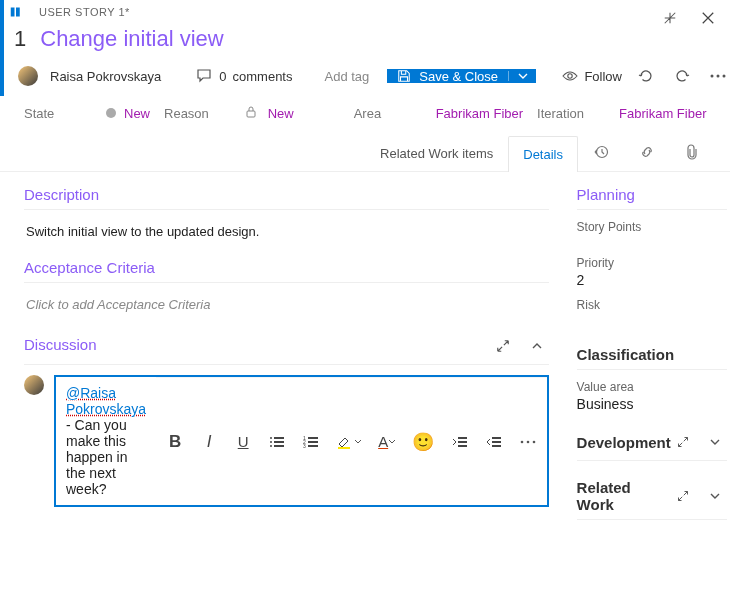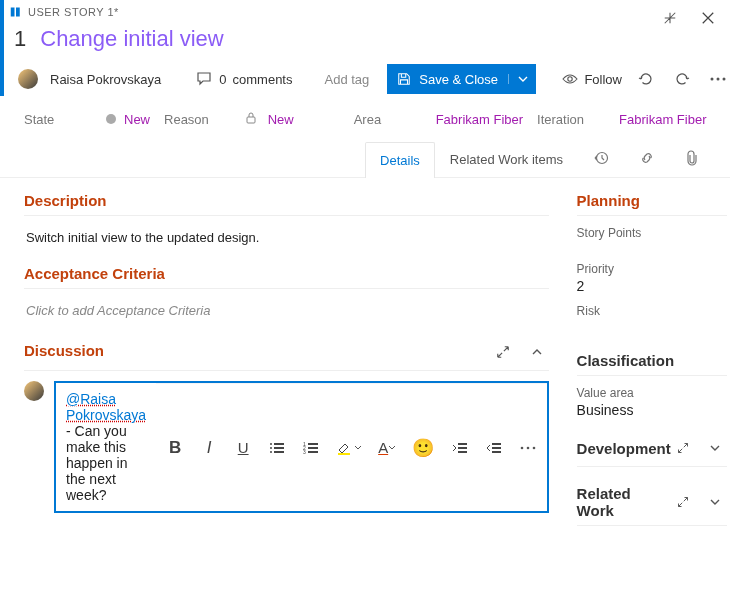--- a/index.html
+++ b/index.html
@@ -1,50 +1,50 @@
 <!DOCTYPE html>
 <html><head>
 <meta charset="utf-8">
 <style>
   * { box-sizing: border-box; margin: 0; padding: 0; }
   body { font-family: "Segoe UI", Arial, sans-serif; font-size: 13px; color: #222; background: #fff; width: 730px; }
   .root { display: flex; flex-direction: column; }
   .topbar { display: flex; align-items: center; padding: 6px 10px 2px 10px; }
   .leftbar { width: 4px; background: #0078d4; position: absolute; left:0; top:0; height: 96px; }
-  .crumb { font-size: 11px; color: #666; letter-spacing: .5px; display:flex; align-items:flex-end; gap:6px;}
+  .crumb { font-size: 11px; color: #666; letter-spacing: .5px; display:flex; align-items:flex-end; gap:17px;}
   .crumb-ico { width:12px; height:12px; }
   .titlebar { display: flex; align-items: baseline; padding: 6px 10px 8px 14px; gap: 14px;}
   .wid { font-size: 22px; font-weight: 400; color: #333;}
   .wtitle { font-size: 22px; font-weight: 400; color: #8b5cf6;}
   .toolbar { display: flex; align-items: center; gap: 12px; padding: 4px 0 8px 18px;}
   .avatar { width:20px; height:20px; border-radius:50%; background: linear-gradient(135deg,#f6c77a,#3a3a3a); display:inline-block;}
   .assignee { font-size:13px; color:#333;}
   .comments { display:flex; align-items:center; gap:6px; color:#333; font-size:13px; margin-left: 24px;}
   .addtag { color:#888; font-size:13px; margin-left: 14px; padding:4px 6px;}
-  .btn-save { background:#0078d4; color:#fff; border:none; height:30px; display:flex; align-items:center; }
+  .btn-save { background:#0078d4; color:#fff; border:none; height:14px; display:flex; align-items:center; }
   .btn-save-main { padding: 0 10px; display:flex; gap:8px; align-items:center; font-size:13px;}
   .btn-save-split { width:28px; border-left:1px solid rgba(255,255,255,.4); display:flex; align-items:center; justify-content:center;}
   .follow { display:flex; align-items:center; gap:6px; color:#333; font-size:13px;}
   .icon-btn { width:24px; height:24px; display:flex; align-items:center; justify-content:center; color:#555;}
   .spacer { flex:1; }
   .meta { display:flex; gap: 60px; padding: 10px 10px 14px 24px; font-size:13px;}
   .meta-col { display:flex; flex-direction:row; gap:14px;}
   .meta-row { display:flex; gap: 28px; align-items:center; }
   .lbl { color:#777; width:54px;}
   .val { color:#a21caf;}
   .state-dot { width:10px;height:10px;border-radius:50%;background:#aaa;display:inline-block;margin-right:8px;}
   .lock { width:10px; height:12px; display:inline-block; margin-right:8px;}
   .tabs-strip { display:flex; justify-content:flex-end; padding: 0 16px; border-bottom:1px solid #eee;}
   .tabs-strip .tab { padding: 10px 14px; font-size:13px; color:#555; border:1px solid transparent; border-bottom:none;}
   .tabs-strip .tab.active { color:#0078d4; border-color:#e6e6e6; background:#fff; position:relative; top:1px; border-radius:2px 2px 0 0;}
   .tabs-strip .tab.iconish { padding: 8px 14px; color:#777;}
   .body { display:flex; }
   .col-main { flex:1; padding: 14px 12px 20px 24px;}
   .col-side { width: 190px; padding: 14px 16px 20px 16px; }
-  .sec-head { font-size: 15px; font-weight:700; color:#c2410c; margin-bottom: 4px;}
+  .sec-head { font-size: 15px; font-weight:400; color:#8b5cf6; margin-bottom: 4px;}
   .rule { border: none; border-top:1px solid #eee; margin: 6px 0 10px 0;}
   .desc-text { font-size:13px; color:#222; padding: 4px 0 20px 2px;}
   .placeholder { color:#888; font-style: italic; font-size:13px; padding: 4px 0 22px 2px;}
   .disc-head-row { display:flex; align-items:center; justify-content:space-between;}
   .disc-controls { display:flex; gap:10px; color:#555;}
   .disc-row { display:flex; gap:10px; margin-top:8px;}
   .editor-box { flex:1; border:2px solid #0078d4; min-height:110px; display:flex; }
   .editor-content { flex:1; padding:8px 10px; font-size:14px;}
   .mention { color:#0078d4; text-decoration: underline; text-decoration-color:#c00; text-decoration-style: dotted;}
   .editor-toolbar { display:flex; align-items:center; gap:16px; padding: 6px 10px; border-top:1px solid rgba(0,0,0,0.04);}
@@ -172,22 +172,22 @@
         <span class="val">Fabrikam Fiber</span>
       </div>
       <div class="meta-row">
         <span class="lbl">Iteration</span>
         <span class="val">Fabrikam Fiber</span>
       </div>
     </div>
   </div>
 
   <div class="tabs-strip">
+    <div class="tab">Related Work items</div>
     <div class="tab active">Details</div>
-    <div class="tab">Related Work items</div>
     <div class="tab iconish">
       <svg width="16" height="16" viewBox="0 0 16 16">
           <circle cx="9" cy="8" r="5.5" fill="none" stroke="#777" stroke-width="1.2"></circle>
           <path d="M9 5 v3 l2 2" stroke="#777" stroke-width="1.2" fill="none"></path>
           <path d="M2 8 l2 -2 M2 8 l2 2" stroke="#777" stroke-width="1.2" fill="none"></path>
         </svg>
     </div>
     <div class="tab iconish">
       <svg width="16" height="16" viewBox="0 0 16 16">
           <path d="M6 10 a3 3 0 0 1 0 -4 l2 -2 a3 3 0 0 1 4 4 M10 6 a3 3 0 0 1 0 4 l-2 2 a3 3 0 0 1 -4 -4" fill="none" stroke="#777" stroke-width="1.2"></path>

